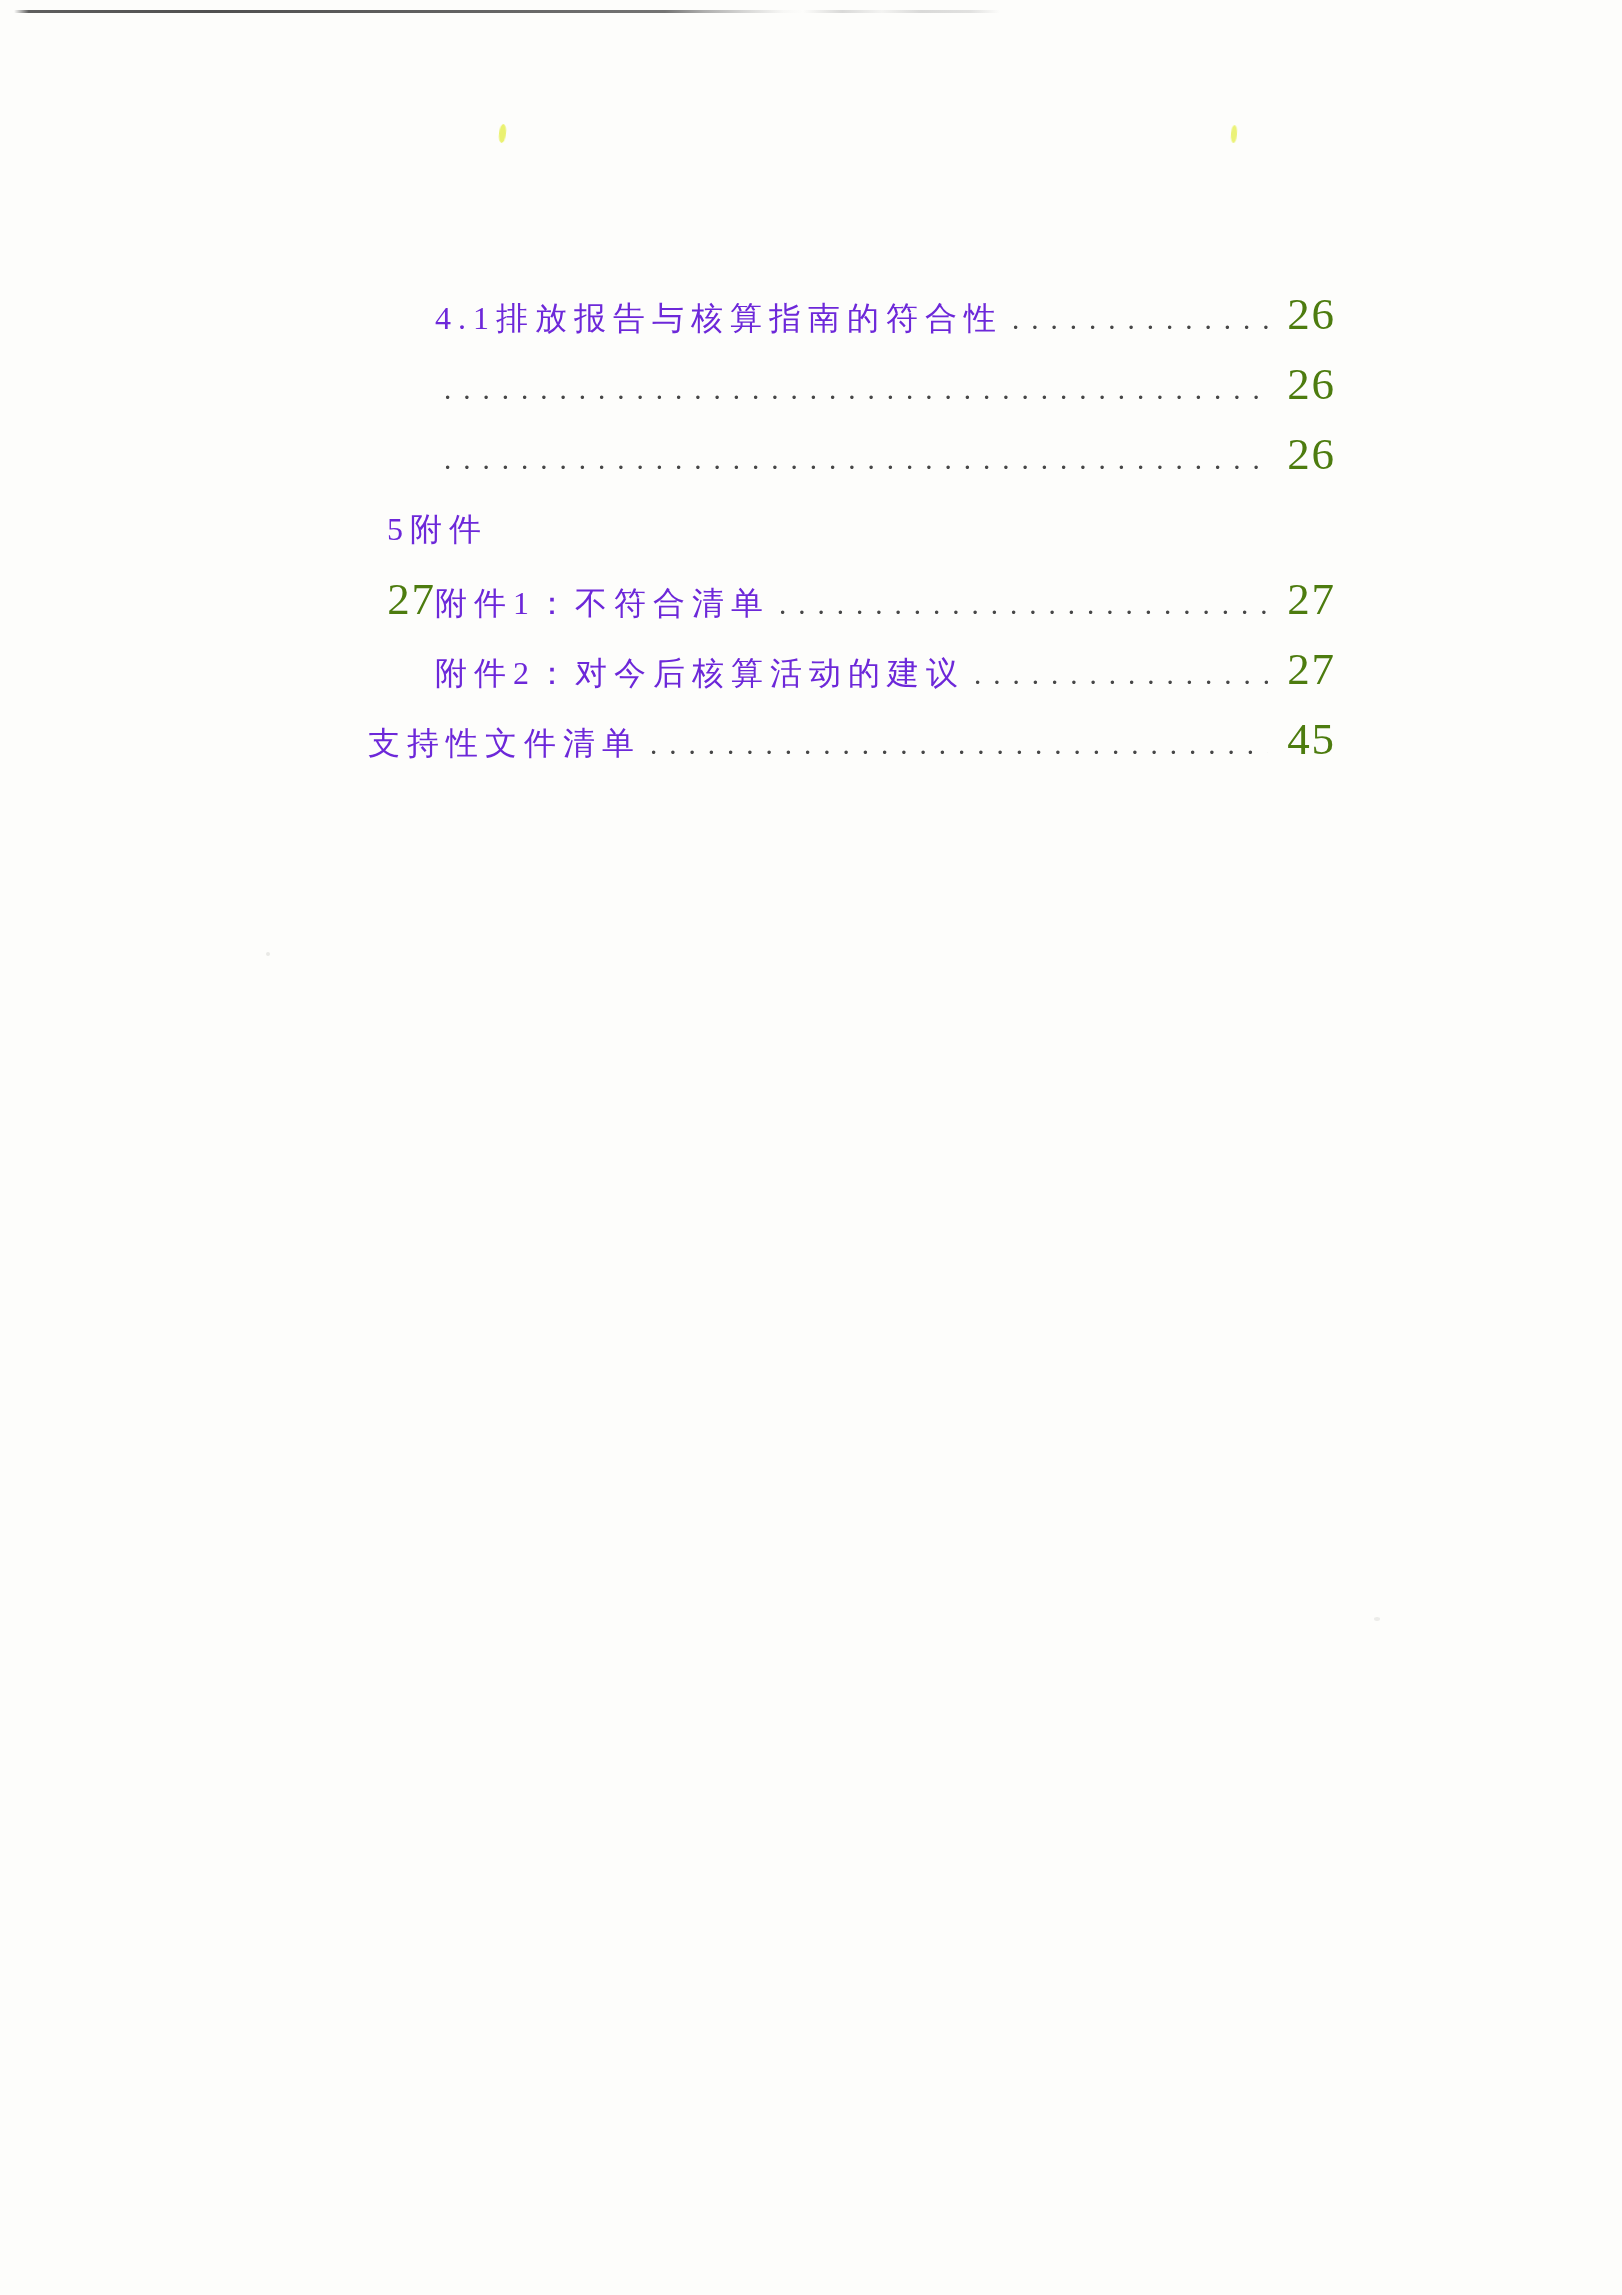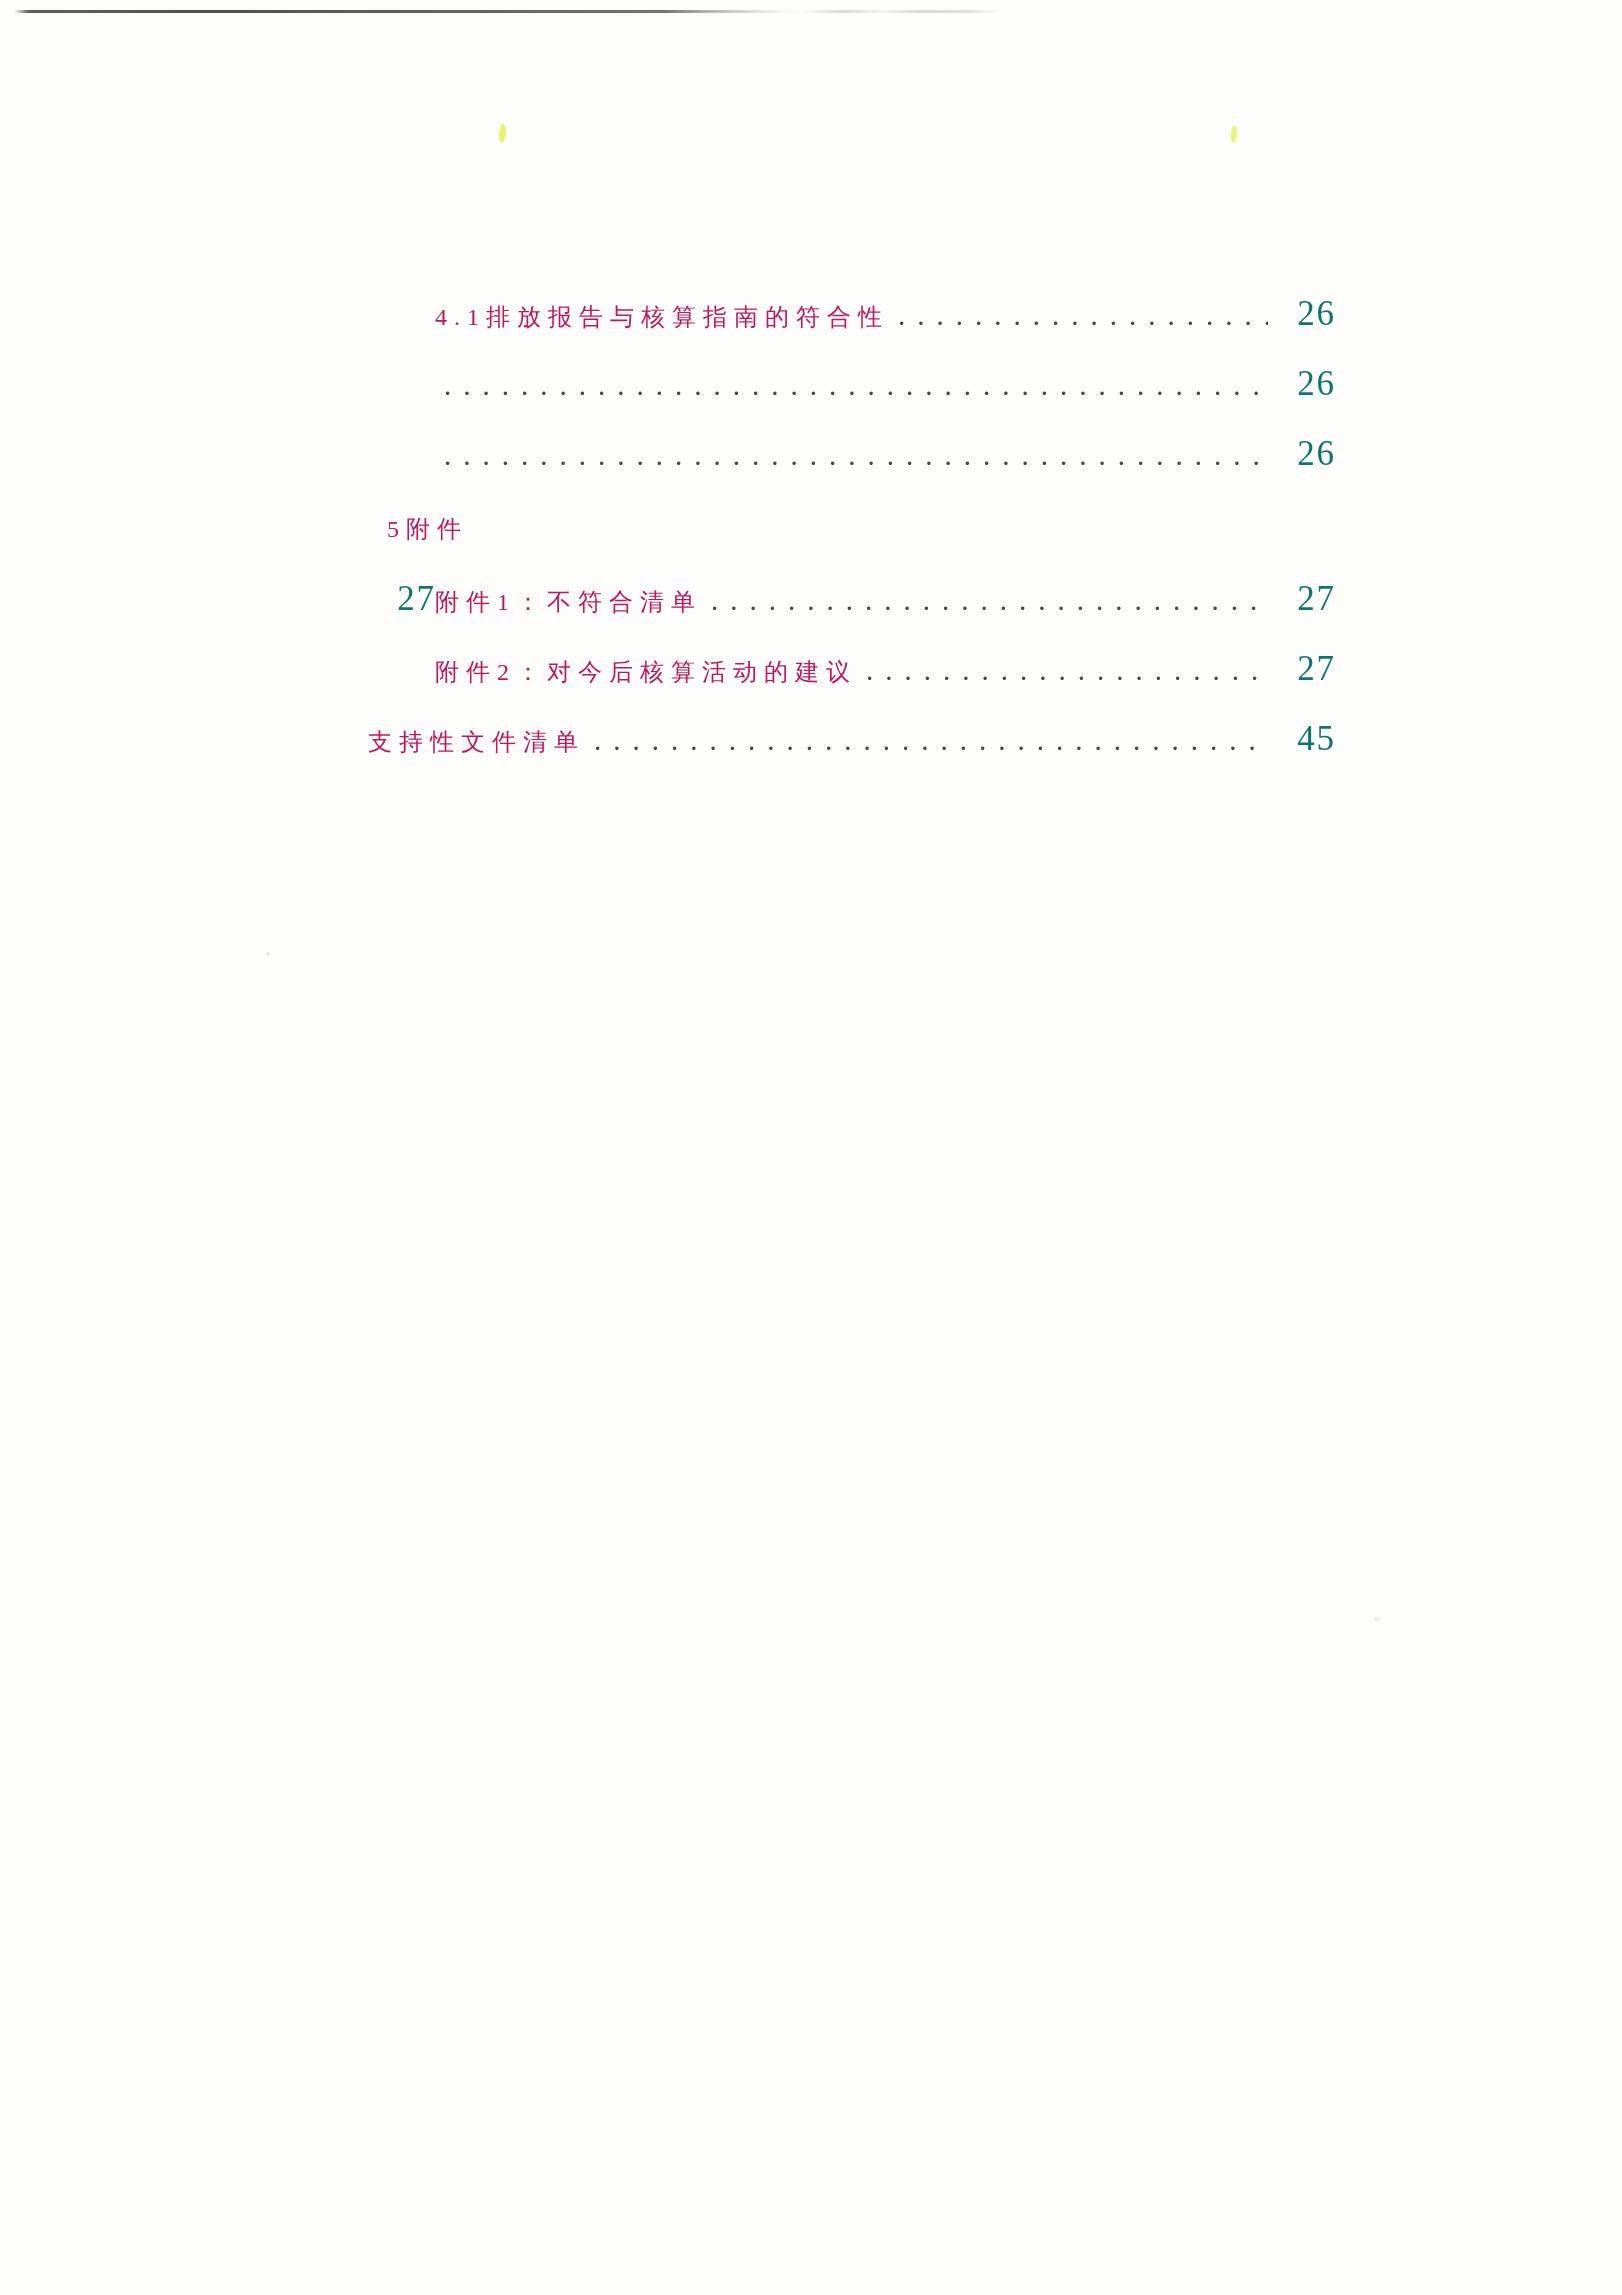--- a/index.html
+++ b/index.html
@@ -82,41 +82,41 @@
     display: flex;
     align-items: baseline;
     height: 70px;
     line-height: 70px;
     white-space: nowrap;
   }
   .toc-row.indent-1 { padding-left: 67px; }
   .toc-row.gap-before { margin-top: 5px; flex-direction: column; }
   .toc-label {
     flex: 0 0 auto;
-    font-size: 24px;
+    font-size: 32px;
     letter-spacing: 7px;
-    color: #be185d;
+    color: #6d28d9;
   }
   .toc-dots {
     flex: 1 1 auto;
     min-width: 0;
     overflow: hidden;
     font-size: 29px;
     letter-spacing: 12px;
     padding-left: 9px;
     color: #474747;
   }
   .toc-page {
     flex: 0 0 auto;
     margin-left: 19px;
     min-width: 49px;
     text-align: right;
-    font-size: 35px;
+    font-size: 45px;
     letter-spacing: 1.9px;
-    color: #0f766e;
+    color: #4d7c0f;
   }
 </style>
 </head>
 <body>
 
 <div class="page">
   <div class="scan-line"></div>
   <div class="speck speck-yellow-1" style="background: rgb(231, 240, 88);"></div>
   <div class="speck speck-yellow-2" style="background: rgb(231, 240, 88);"></div>
   <div class="speck speck-gray-1"></div>

